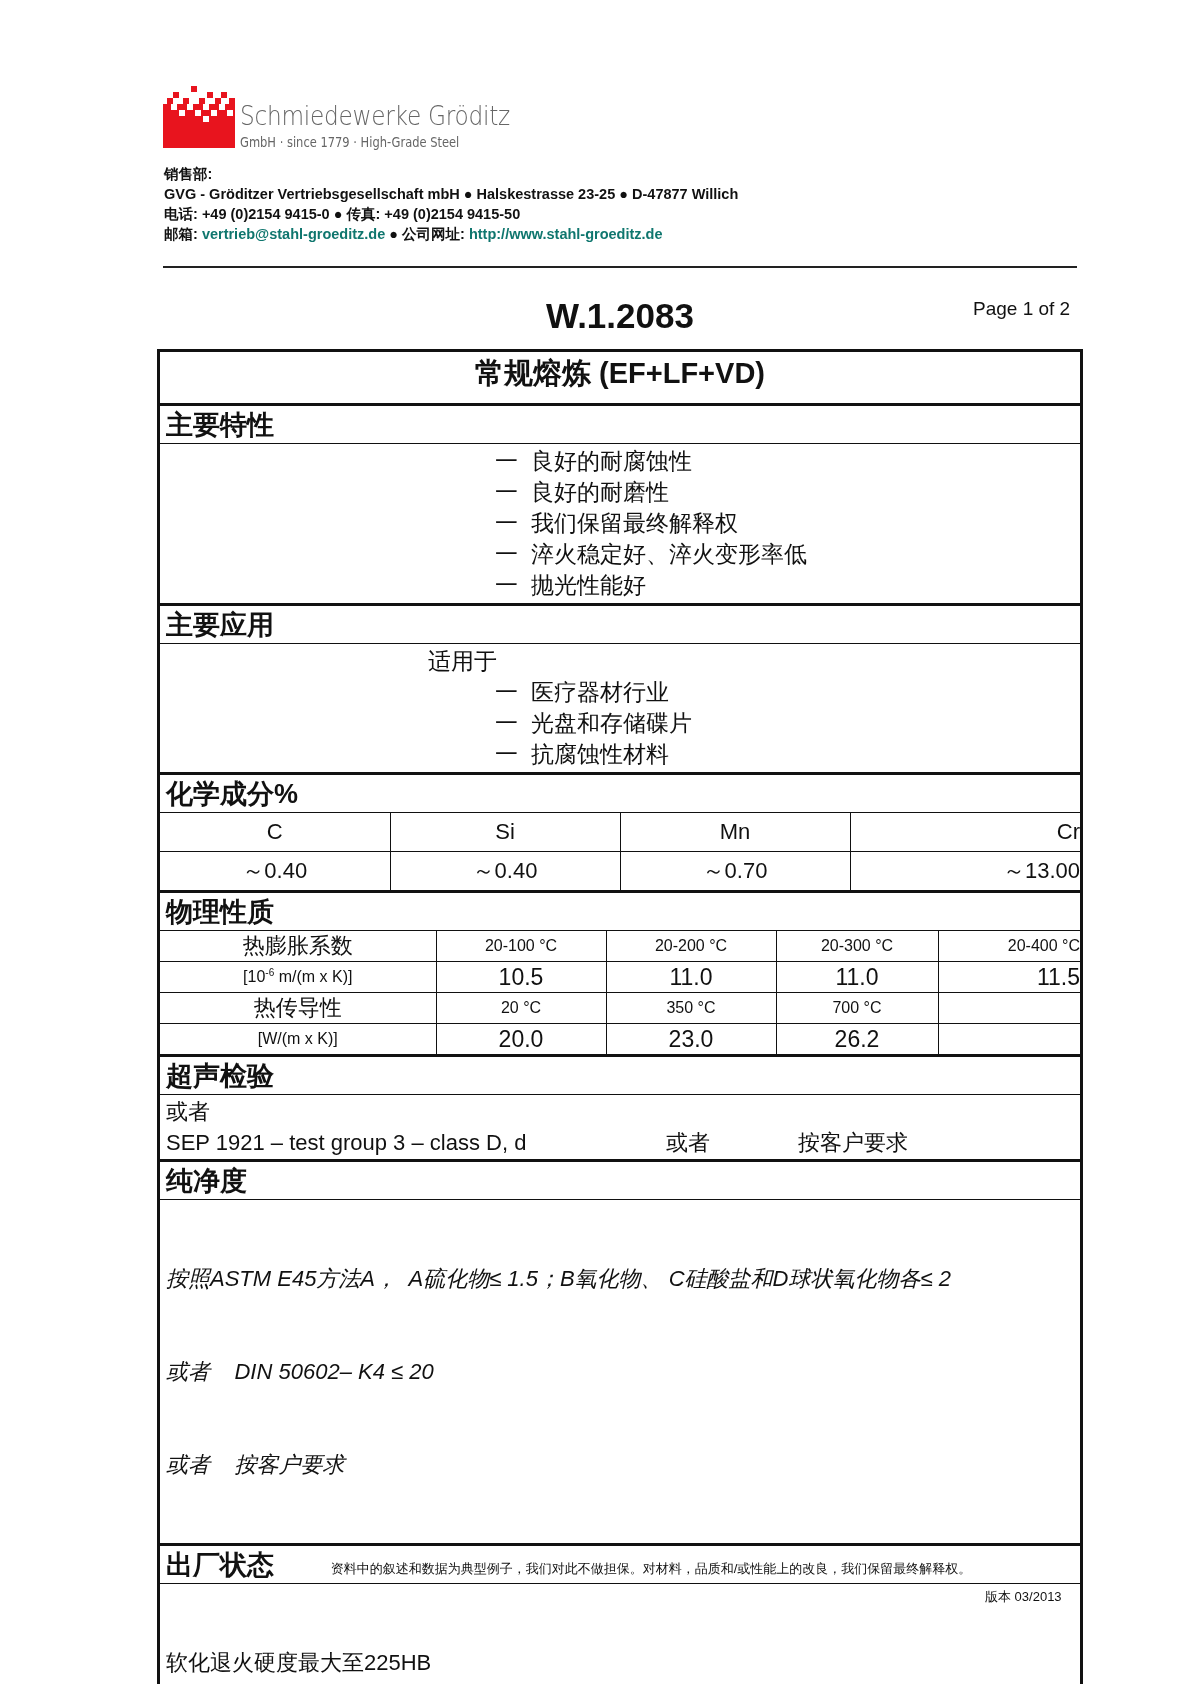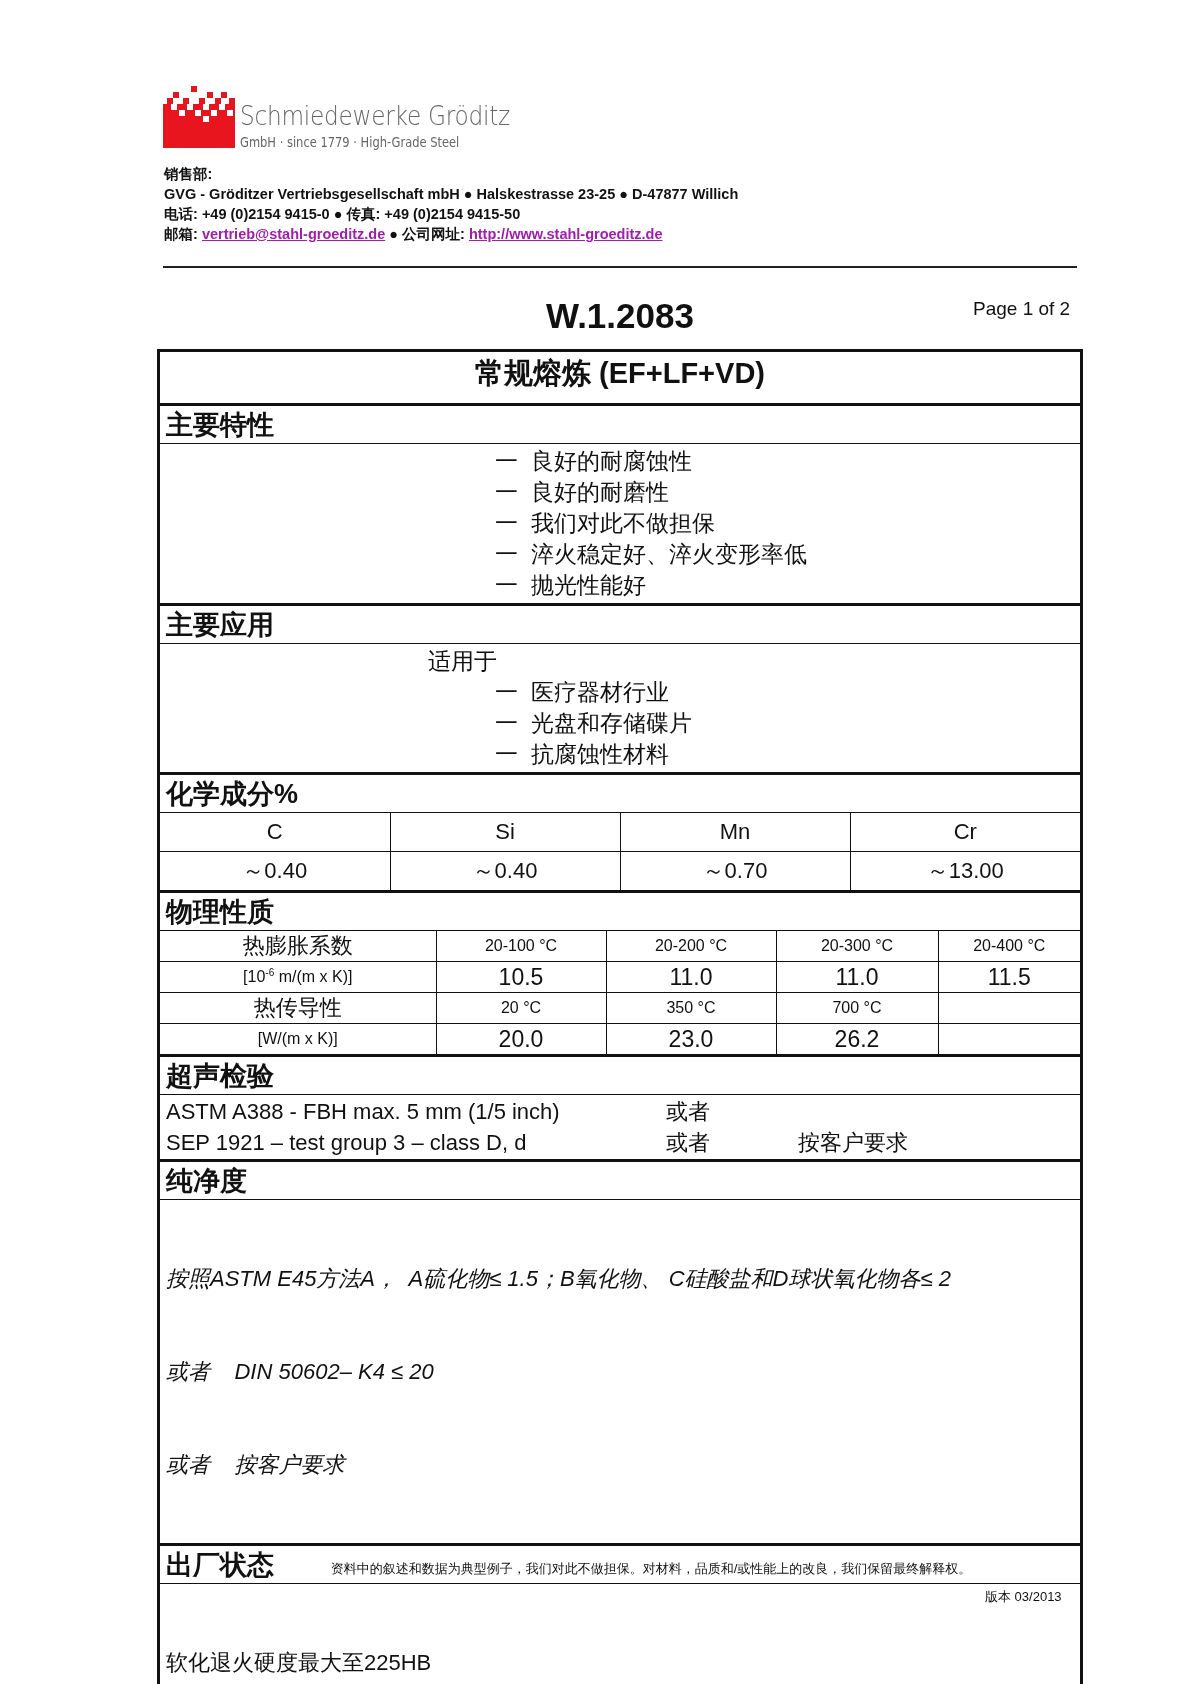--- a/index.html
+++ b/index.html
@@ -6,21 +6,21 @@
   body { width:1190px; height:1684px; position:relative; overflow:hidden;
          font-family:"Liberation Sans", "DejaVu Sans", sans-serif; color:#111; }
   .abs { position:absolute; }
 
   
   .logo { left:163px; top:82px; width:72px; height:66px; }
   .brand-name { left:240px; top:100px; font-size:27px; color:#666; letter-spacing:-0.3px; font-family:"DejaVu Sans", sans-serif; font-weight:300; transform:scaleX(0.86); transform-origin:left; }
   .brand-sub { left:240px; top:134px; font-size:14px; color:#666; font-family:"DejaVu Sans", sans-serif; transform:scaleX(0.82); transform-origin:left; }
 
   .contact { left:164px; font-size:14.5px; font-weight:bold; line-height:20px; }
-  .contact a { color:#a21caf; text-decoration:underline; }
+  .contact a { color:#0f766e; }
   .hr { left:163px; top:266px; width:914px; height:2px; background:#222; }
 
   .doc-title { left:0; width:1240px; top:296px; text-align:center; font-size:35px; font-weight:bold; }
   .page-num { left:973px; top:298px; font-size:19px; }
 
   
   .frame { left:157px; top:349px; width:926px; border:3px solid #111; box-sizing:border-box; }
   .row { border-bottom:1px solid #111; box-sizing:border-box; position:relative; }
   .row.thick { border-bottom:3px solid #111; }
   .row:last-child { border-bottom:none; }
@@ -29,21 +29,21 @@
   .body-text { font-size:22px; line-height:31px; padding-left:6px; }
   .list { padding-left:335px; padding-top:2px; padding-bottom:2px; }
   .list .li { height:31px; font-size:23px; line-height:31px; }
   .list .dash { display:inline-block; width:36px; }
   .intro { padding-left:220px; font-size:23px; line-height:31px; height:31px; padding-top:2px;margin-left:48px; }
 
   table { border-collapse:collapse; width:100%; table-layout:fixed; }
   td { border:1px solid #111; text-align:center; padding:0; }
   tr:first-child td { border-top:none; }
   td:first-child { border-left:none; }
-  td:last-child { border-right:none; }
+  td:last-child { border-right:none;text-align:right; }
   tr:last-child td { border-bottom:none; }
   .chem td { height:38px; font-size:22px; }
   .phys td { height:30px; }
   .phys .lbl { font-size:22px; }
   .phys .unit { font-size:16px; }
   .phys .rng { font-size:16px; }
   .phys .val { font-size:23px; }
   sup { font-size:10px; }
 
   .ut .line { display:flex; font-size:22px; line-height:31px; padding-left:6px; }
@@ -100,21 +100,21 @@
 <div class="abs doc-title">W.1.2083</div>
 <div class="abs page-num">Page 1 of 2</div>
 
 <div class="abs frame">
   <div class="row thick title-row">常规熔炼  (EF+LF+VD)</div>
 
   <div class="row sec-head">主要特性</div>
   <div class="row thick list">
     <div class="li"><span class="dash">一</span><span>良好的耐腐蚀性</span></div>
     <div class="li"><span class="dash">一</span><span>良好的耐磨性</span></div>
-    <div class="li"><span class="dash">一</span><span>我们对此不做担保</span></div>
+    <div class="li"><span class="dash">一</span><span>我们保留最终解释权</span></div>
     <div class="li"><span class="dash">一</span><span>淬火稳定好、淬火变形率低</span></div>
     <div class="li"><span class="dash">一</span><span>抛光性能好</span></div>
   </div>
 
   <div class="row sec-head">主要应用</div>
   <div class="row thick">
     <div class="intro">适用于</div>
     <div class="list" style="padding-top:0;">
       <div class="li"><span class="dash">一</span><span>医疗器材行业</span></div>
       <div class="li"><span class="dash">一</span><span>光盘和存储碟片</span></div>
@@ -181,21 +181,20 @@
         <td class="val">26.2</td>
         <td class="val"></td>
       </tr>
     </tbody>
       </table>
   </div>
 
   <div class="row sec-head">超声检验</div>
   <div class="row thick ut" style="padding:1px 0 1px;">
     <div class="line">
-      <span class="c1">ASTM A388 - FBH max. 5 mm (1/5 inch)</span>
       <span class="c2">或者</span>
       <span></span>
     </div>
     <div class="line">
       <span class="c1">SEP 1921 – test group 3 – class D, d</span>
       <span class="c2">或者</span>
       <span>按客户要求</span>
     </div>
   </div>
 

